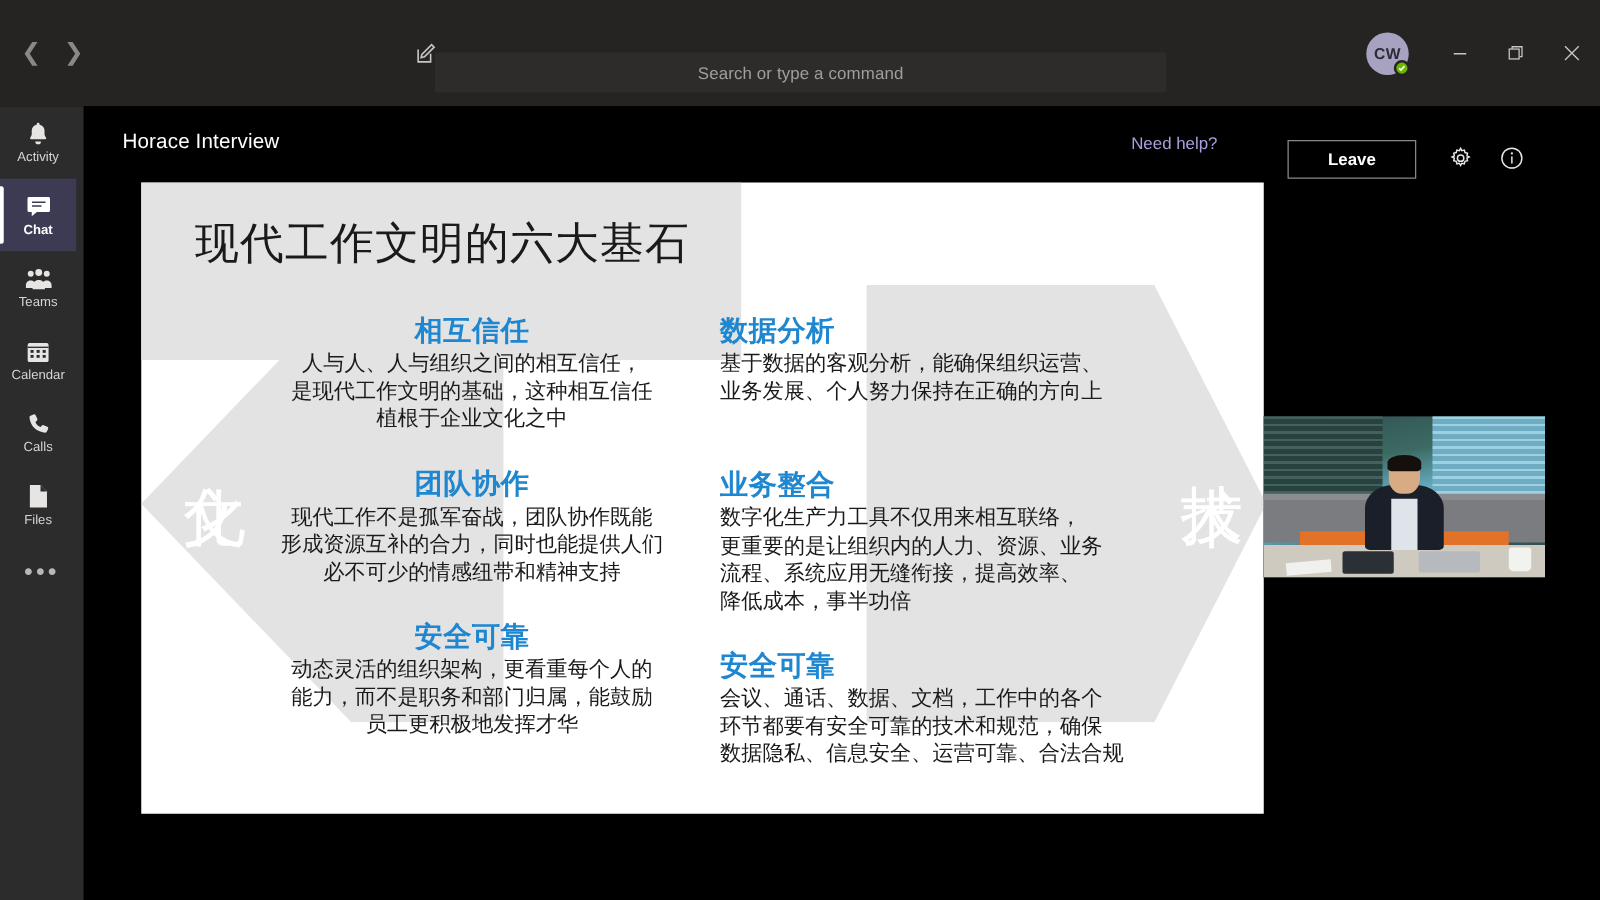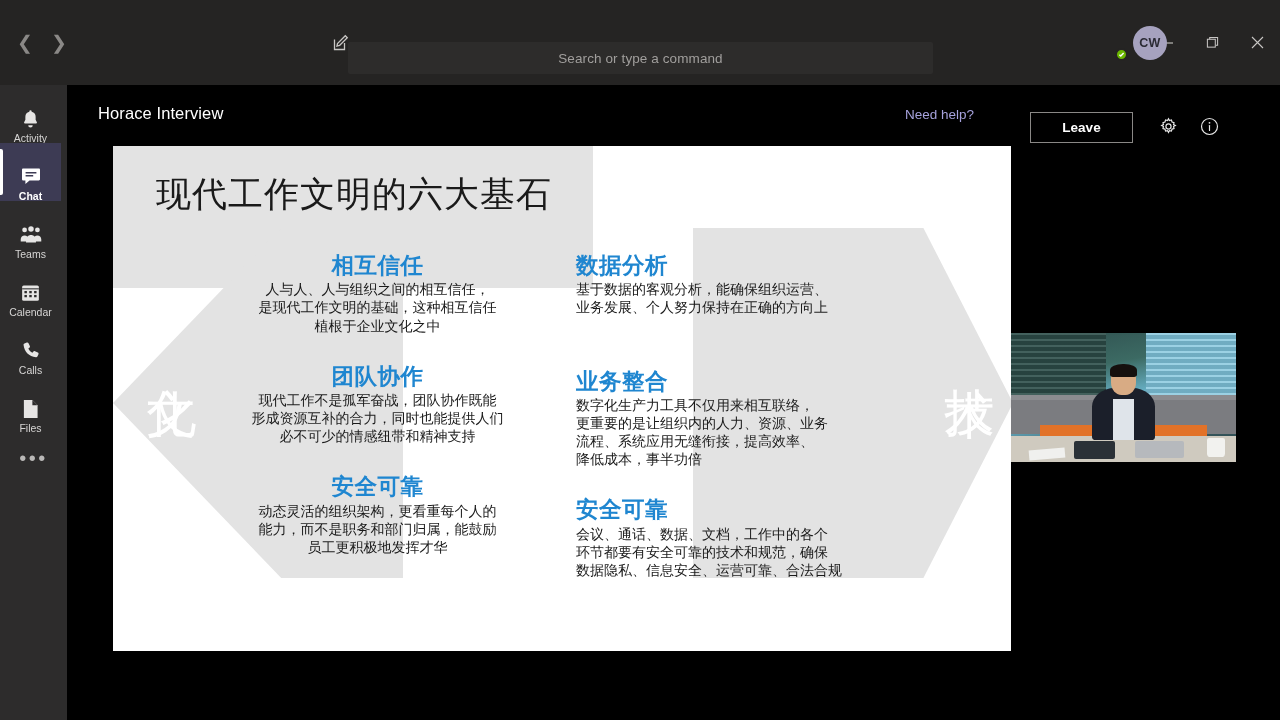--- a/index.html
+++ b/index.html
@@ -38,42 +38,41 @@
   .tb-right {
     position: absolute; right: 0; top: 0; height: 85px;
     display: flex; align-items: center;
   }
   .avatar-wrap { position: relative; width: 34px; height: 34px; margin-right: 18px; }
   .avatar {
     width: 34px; height: 34px; border-radius: 50%;
     background: #a6a2bf; color: #2b2b35; font-size: 12.5px; font-weight: 600;
     display: flex; align-items: center; justify-content: center; letter-spacing: .3px;
     cursor: pointer;
-    margin-left: 40px;
   }
   .presence {
     position: absolute; right: -1px; bottom: -1px;
     width: 13px; height: 13px; border-radius: 50%;
     background: #6bb700; border: 2px solid #252423;
     display: flex; align-items: center; justify-content: center;
   }
   .presence svg { width: 7px; height: 7px; }
   .wbtn {
     width: 45px; height: 46px; display: flex; align-items: center; justify-content: center;
     color: #c8c6c4; cursor: pointer;
   }
 
   
   .rail {
     position: absolute; left: 0; top: 85px; width: 67px; height: 635px;
     background: #2d2c2c;
   }
   .rail-item {
     position: relative; width: 61px; height: 58px;
-    display: flex; flex-direction: column; align-items: center; justify-content: flex-end;
+    display: flex; flex-direction: column; align-items: center; justify-content: center;
     color: #d6d5d4; cursor: pointer; gap: 3px;
   }
   .rail-item .lbl { font-size: 10.5px; line-height: 1; color: #d6d5d4; }
   .rail-item.selected { background: #3d3b54; }
   .rail-item.selected::before {
     content: ""; position: absolute; left: 0; top: 6px; width: 3px; height: 46px;
     background: #fff; border-radius: 0 2px 2px 0;
   }
   .rail-item.selected .lbl { color: #fff; font-weight: 600; }
   .rail-icon { width: 22px; height: 22px; display: flex; align-items: center; justify-content: center; }
@@ -152,21 +151,21 @@
   .col { position: absolute; }
   .col-left { left: 92px; top: 105px; width: 345px; text-align: center; }
   .col-right { left: 463px; top: 105px; width: 372px; }
   .block { margin-bottom: 20px; }
   .block h3 {
     color: #1f86d0; font-size: 22.5px; font-weight: 700; line-height: 1.25;
     margin-bottom: 1px; letter-spacing: .5px;
     font-family: "DejaVu Sans", "Liberation Sans", sans-serif;
   }
   .block p {
-    color: #1a1a1a; font-size: 14px; line-height: 1.3; white-space: pre-line;
+    color: #1a1a1a; font-size: 17px; line-height: 1.3; white-space: pre-line;
     font-family: "DejaVu Sans", "Liberation Sans", sans-serif;
   }
   .b-trust { margin-bottom: 27px; }
   .b-team  { margin-bottom: 27px; }
   .b-data  { margin-bottom: 50px; }
   .b-biz   { margin-bottom: 27px; }
 
   
   .video {
     position: absolute; left: 1011px; top: 333px; width: 225px; height: 129px;

